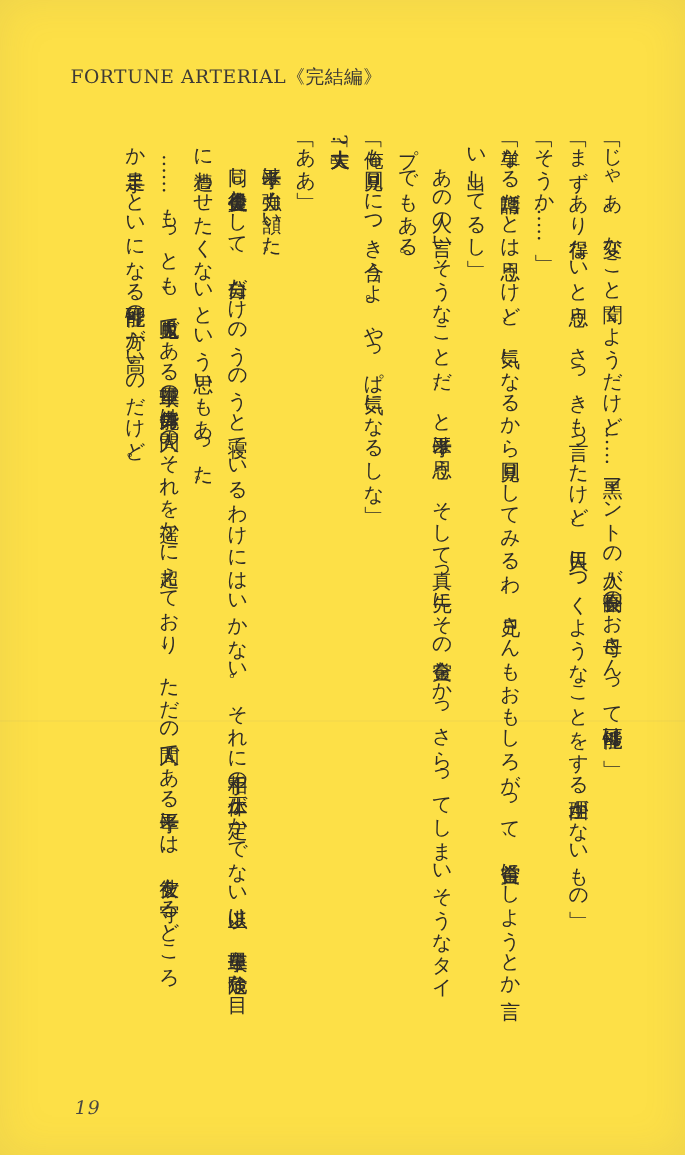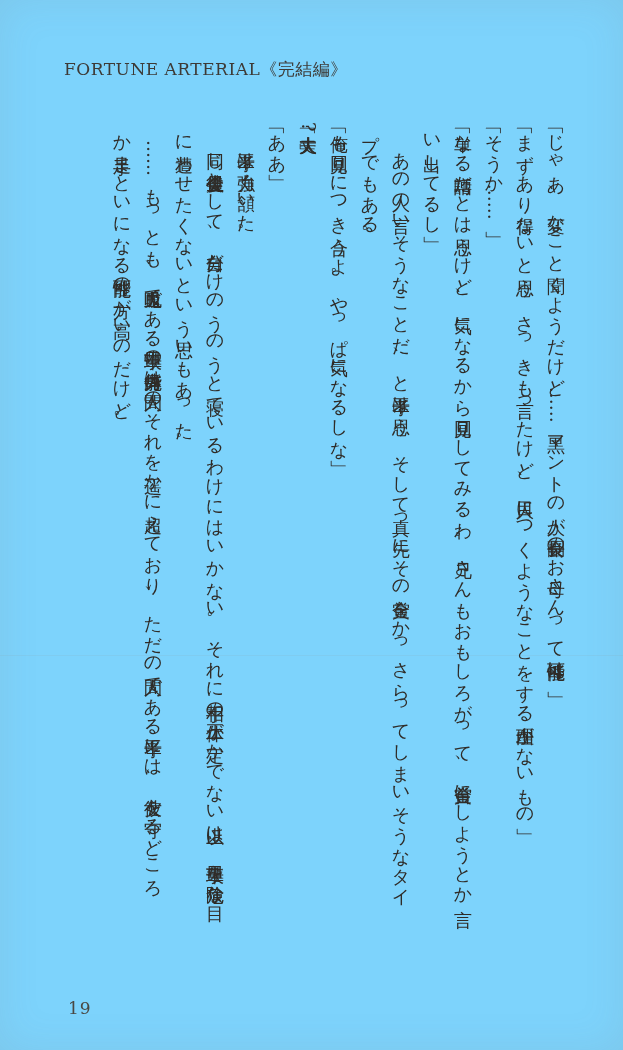--- a/index.html
+++ b/index.html
@@ -5,21 +5,21 @@
   html, body {
     margin: 0;
     padding: 0;
     background: #e9e7e3;
   }
   .page {
     position: relative;
     width: 623px;
     height: 1050px;
     margin: 0 auto;
-    background: #7dd3fc;
+    background: #fde047;
     box-shadow: inset 0 0 40px rgba(120,115,105,0.12);
     overflow: hidden;
     font-family: "DejaVu Serif", "Liberation Serif", serif;
   }
   .running-head {
     position: absolute;
     top: 58px;
     left: 64px;
     font-size: 17px;
     letter-spacing: 0.5px;
@@ -40,20 +40,21 @@
   }
   .text-body p {
     margin: 0;
     padding: 0;
   }
   .page-number {
     position: absolute;
     top: 998px;
     left: 68px;
     font-size: 17px;
+    font-style: italic;
     color: #4a4742;
     letter-spacing: 1px;
   }
   .fold-artifact {
     position: absolute;
     left: 0;
     top: 655px;
     width: 100%;
     height: 1px;
     background: rgba(150,145,135,0.10);

